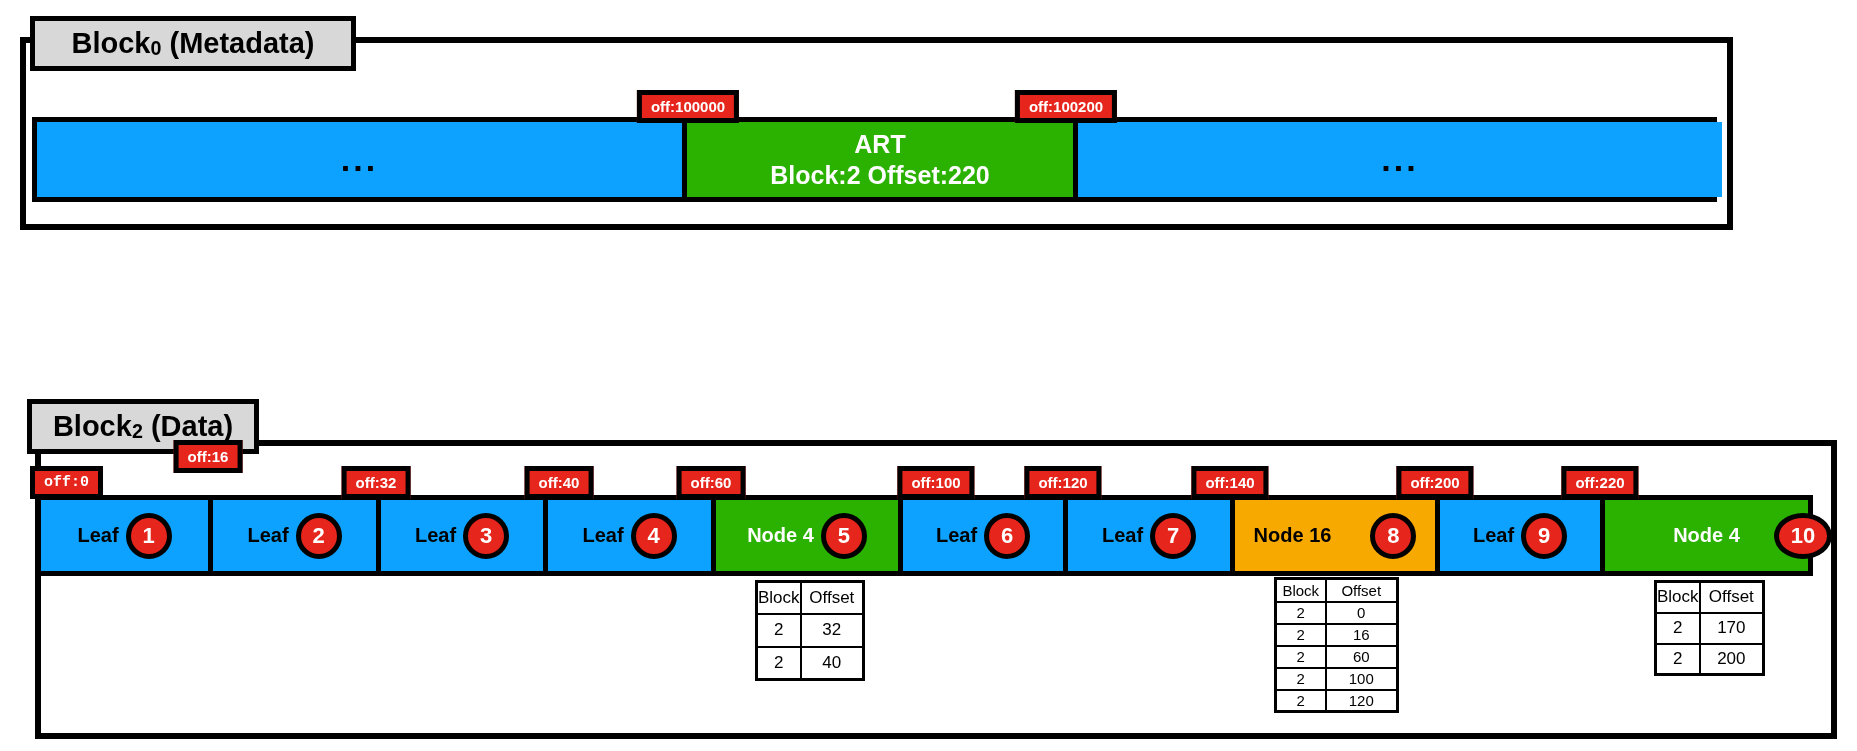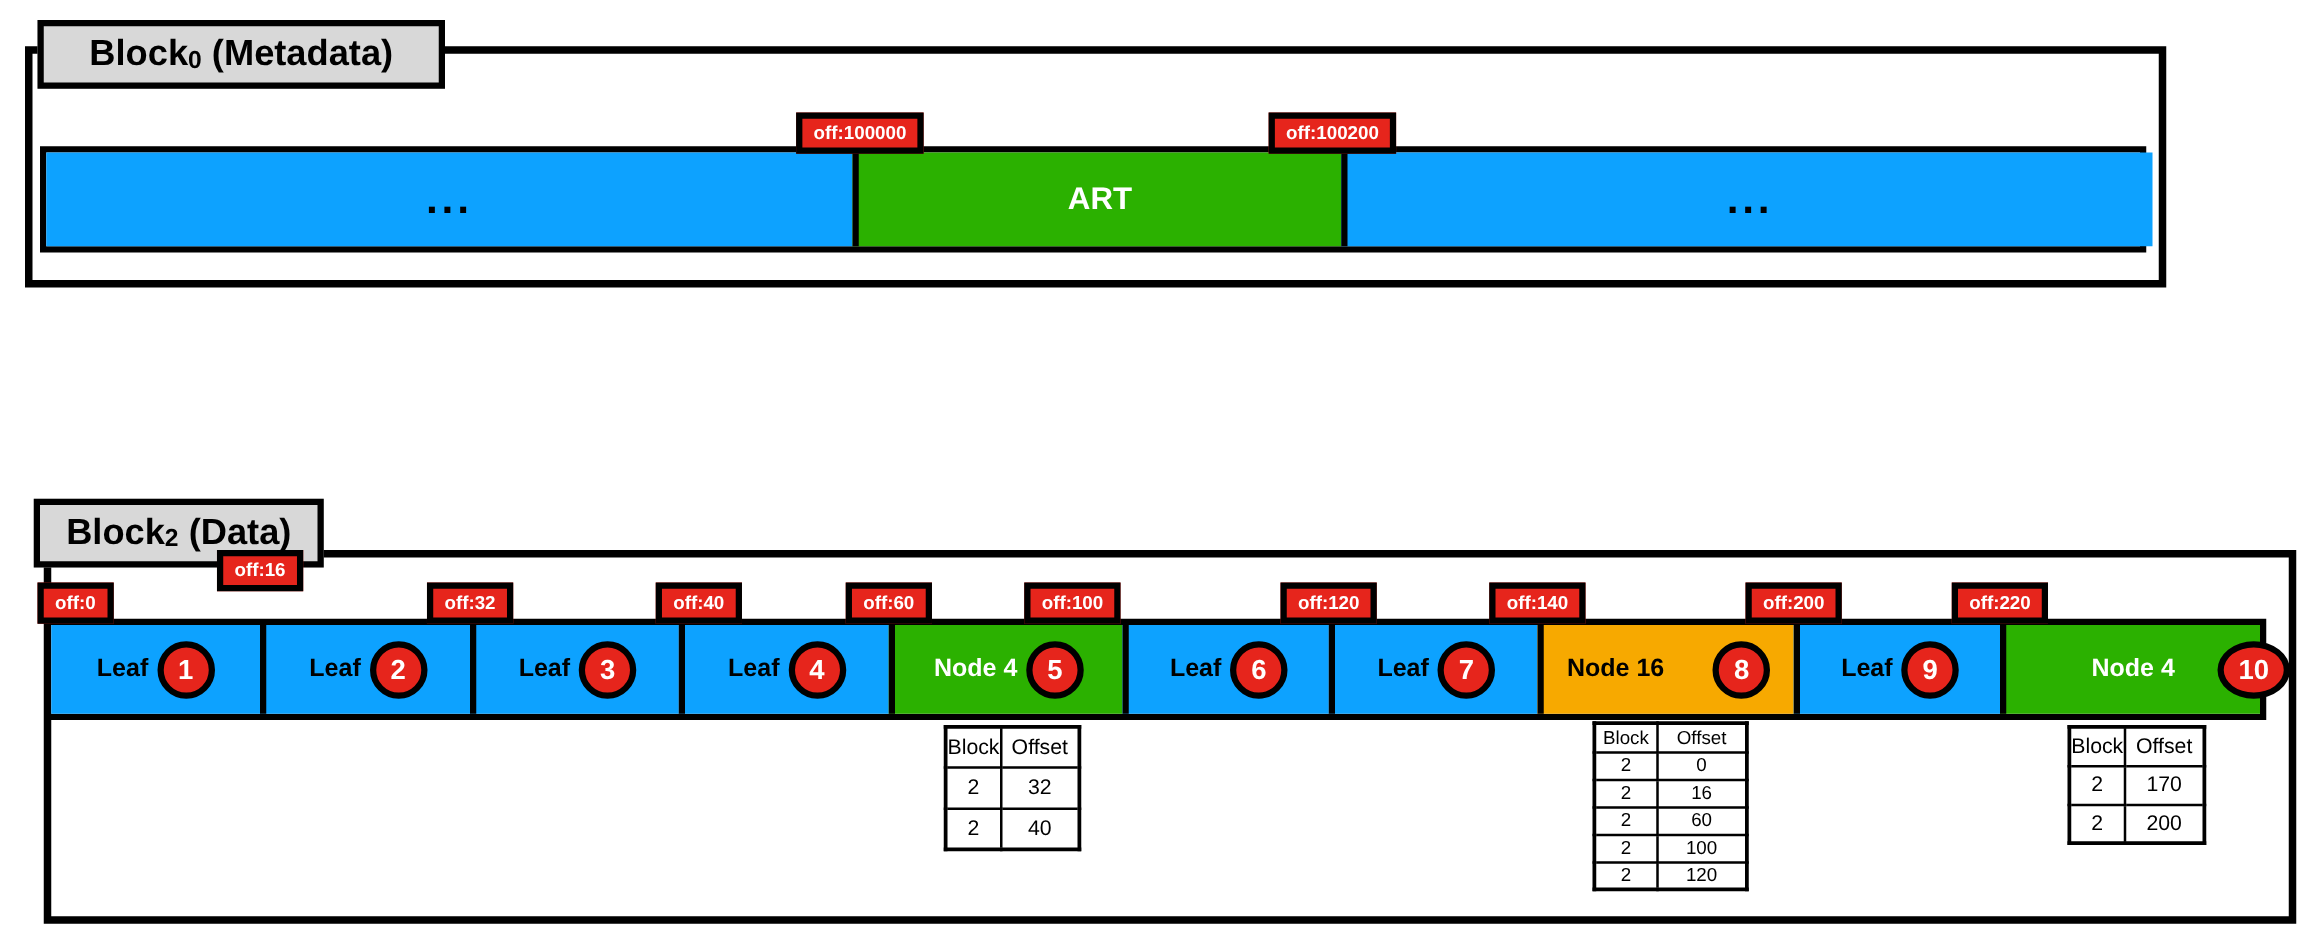--- a/index.html
+++ b/index.html
@@ -37,21 +37,21 @@
     position:absolute; right:-24px; top:50%; transform:translateY(-50%);
     width:58px; height:46px; z-index:6;
   }
 
   .off-label {
     position:absolute; height:33px; background:var(--c-red,#E6251C);
     border:5px solid #000; color:#fff; font-weight:bold; font-size:15px;
     display:flex; align-items:center; justify-content:center;
     padding:0 9px; z-index:5; white-space:nowrap; transform:translateX(-50%);
   }
-  .off-label.no-center { transform:none; }
+  .off-label.no-center { transform:none;font-family:Liberation Mono, monospace; }
 
   table.otable {
     position:absolute; border-collapse:collapse; background:#fff;
     border:3px solid #000; z-index:3; table-layout:fixed;
   }
   table.otable th, table.otable td {
     border:2px solid #000; text-align:center; vertical-align:middle;
     font-weight:normal; color:#000;
   }
   .tbl-a { font-size:17px; }
@@ -77,20 +77,21 @@
       <span> (Metadata)</span>
   </div>
 
   <div class="bar" style="left:32px; top:117px; width:1685px; height:85px;">
     <div class="seg seg-blue" style="width:645px;">
       <span class="dots">...</span>
     </div>
     <div class="seg seg-green" style="width:391px;">
       <div class="art-text">
         <div>ART</div>
+        <div>Block:2 Offset:220</div>
       </div>
     </div>
     <div class="seg seg-blue" style="width:649px;">
       <span class="dots">...</span>
     </div>
   </div>
 
   <div class="off-label" style="left:688px; top:90px;">off:100000</div>
   <div class="off-label" style="left:1066px; top:90px;">off:100200</div>
 
@@ -143,21 +144,21 @@
       <span class="seg-label">Node 4</span>
       <span class="badge badge-out">10</span>
     </div>
   </div>
 
   <div class="off-label no-center" style="left:30px;  top:466px;">off:0</div>
   <div class="off-label" style="left:208px;  top:440px;">off:16</div>
   <div class="off-label" style="left:376px;  top:466px;">off:32</div>
   <div class="off-label" style="left:543px;  top:466px;margin-left:16px;">off:40</div>
   <div class="off-label" style="left:711px;  top:466px;">off:60</div>
-  <div class="off-label" style="left:858px;  top:466px;">off:100</div>
+  <div class="off-label" style="left:936px;  top:466px;">off:100</div>
   <div class="off-label" style="left:1063px; top:466px;">off:120</div>
   <div class="off-label" style="left:1230px; top:466px;">off:140</div>
   <div class="off-label" style="left:1435px; top:466px;">off:200</div>
   <div class="off-label" style="left:1600px; top:466px;">off:220</div>
 
   <table class="otable tbl-a" style="left:755px; top:580px;">
     <tbody>
         <tr>
       <th>Block</th>
       <th>Offset</th>

